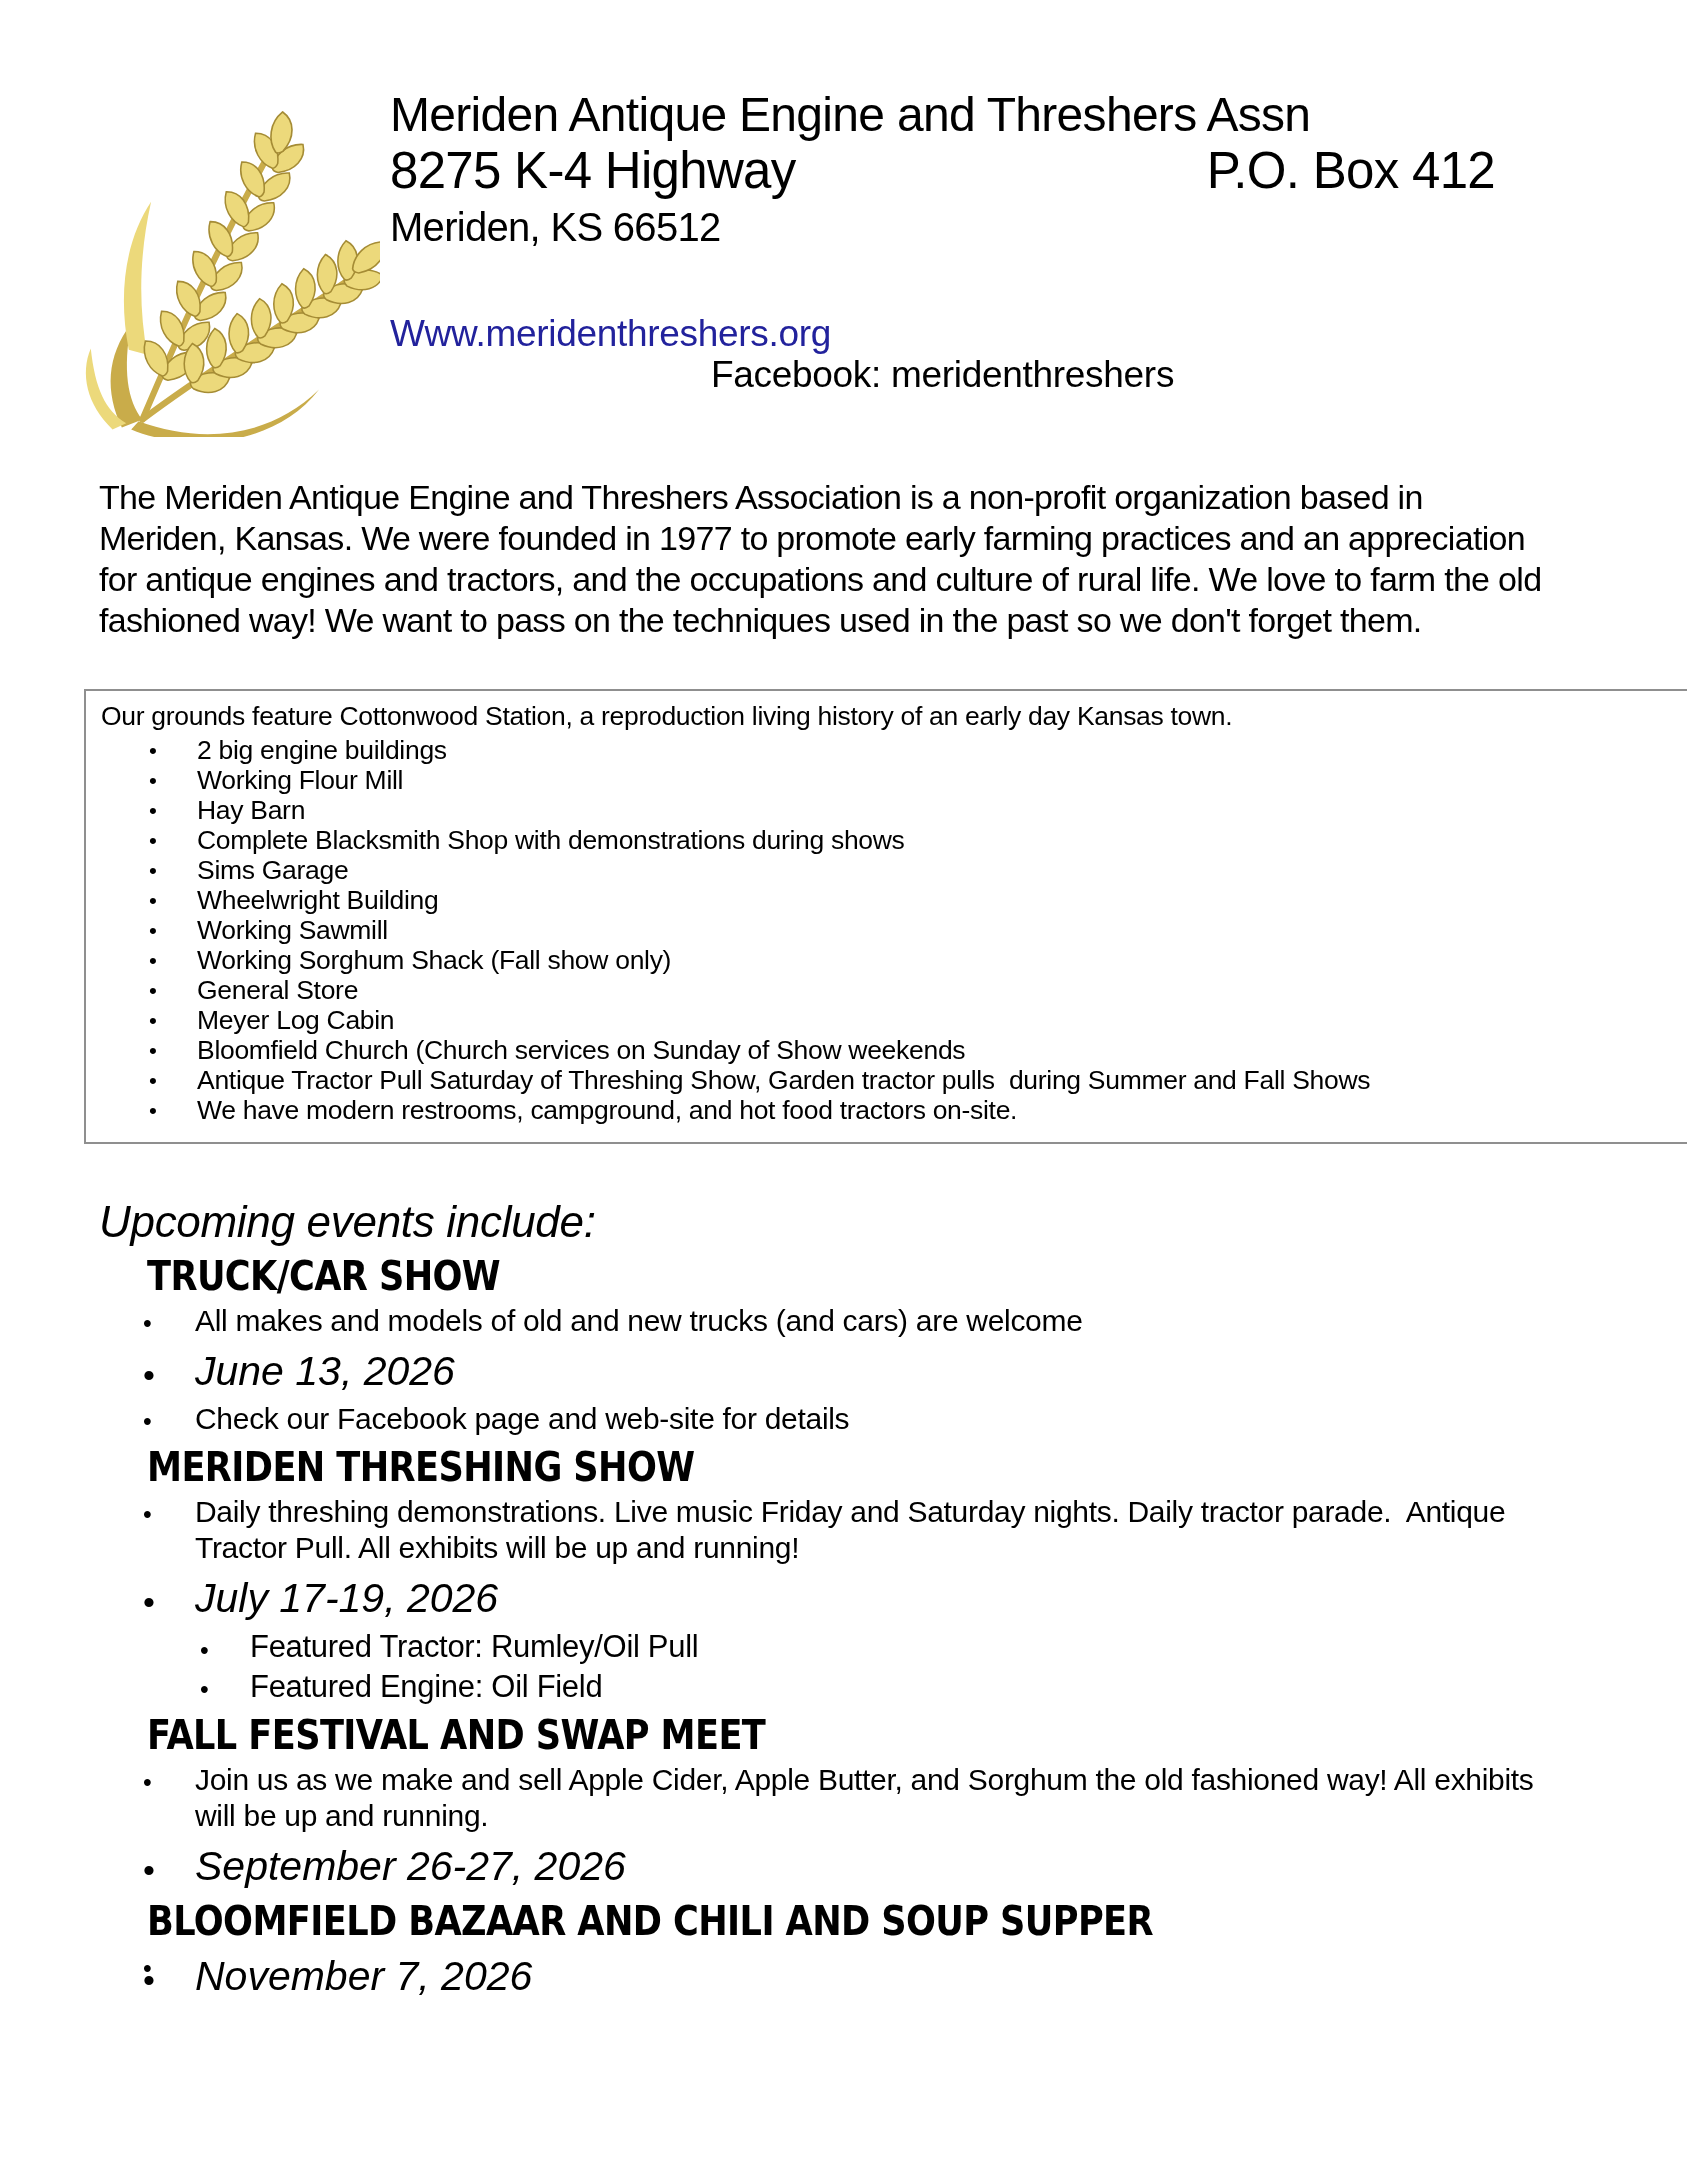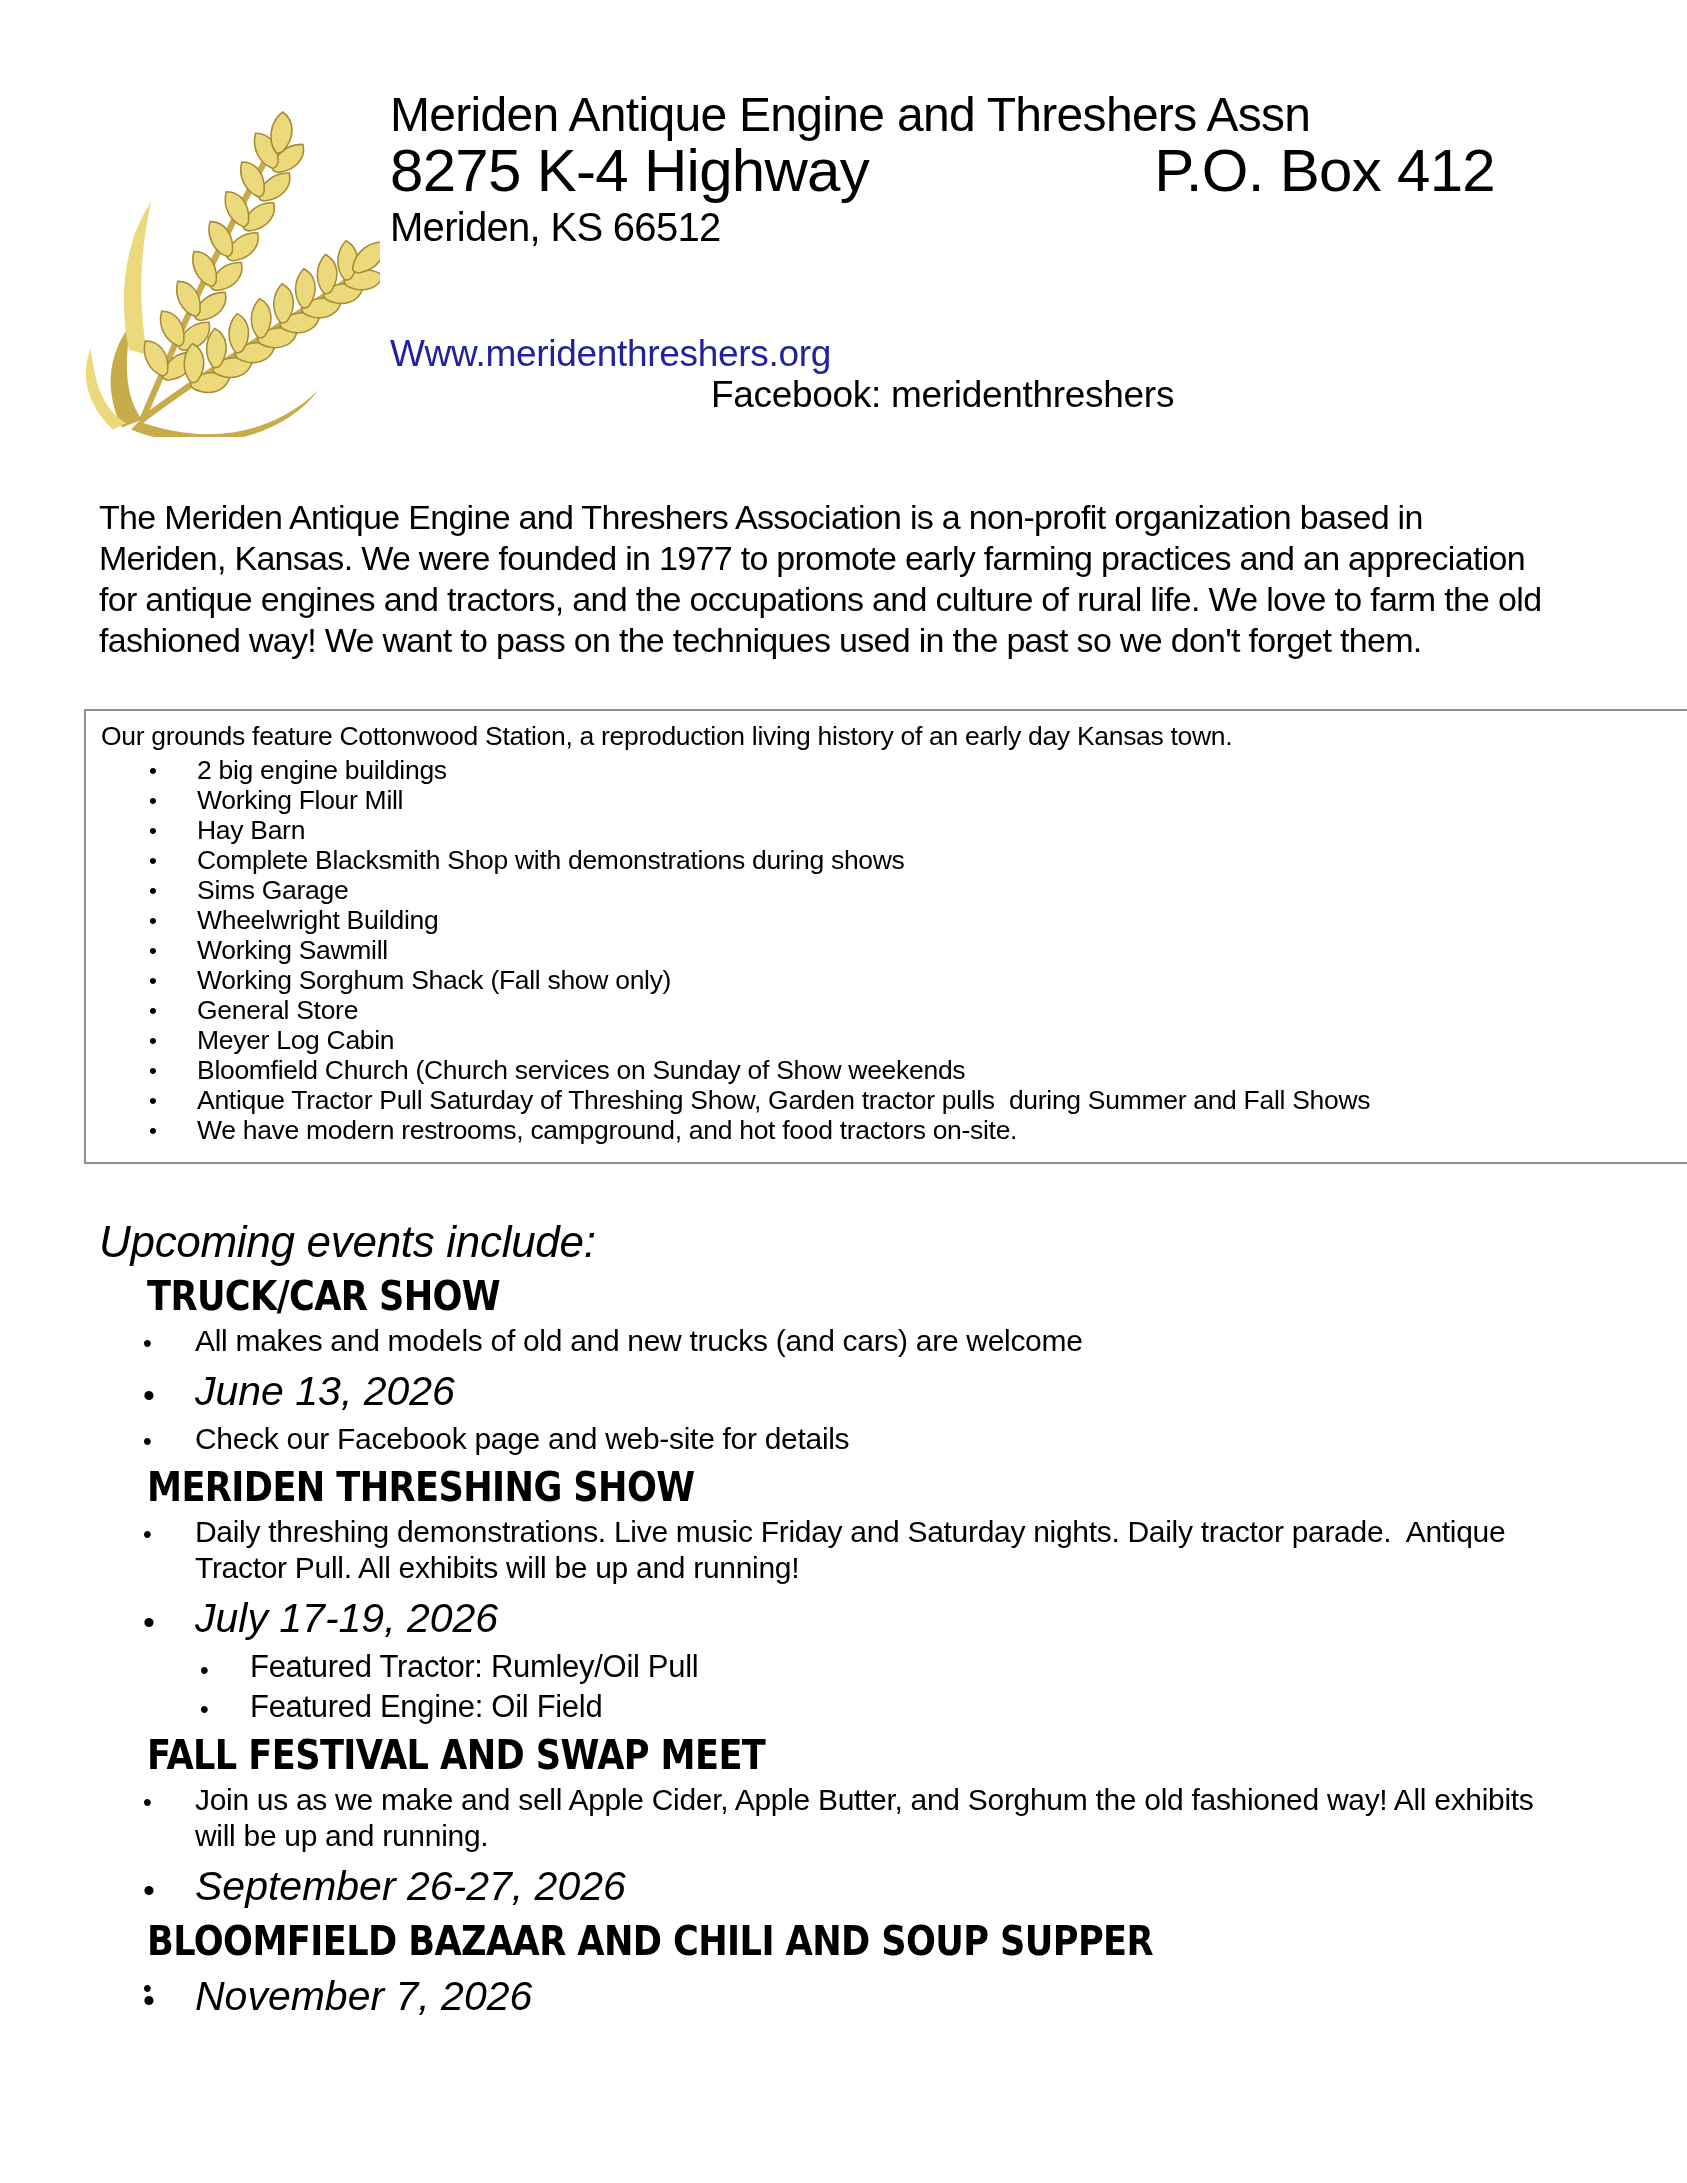--- a/index.html
+++ b/index.html
@@ -10,24 +10,24 @@
     color:var(--text,#000);
     font-family:"Liberation Sans",sans-serif;
     box-sizing:border-box;
     padding:87px 79px 0 99px;
     overflow:hidden;
   }
   
   .wheat{position:absolute;left:69px;top:76px;width:311px;height:361px;}
   .header-text{margin-left:291px;width:1105px;}
   .org-name{font-size:48px;line-height:56px;letter-spacing:-0.7px;white-space:pre;}
-  .addr-row{display:flex;justify-content:space-between;font-size:60px;line-height:56px;letter-spacing:-0.7px;}
+  .addr-row{display:flex;justify-content:space-between;font-size:51px;line-height:56px;letter-spacing:-0.7px;}
   .addr-row span{white-space:pre;}
   .city-line{font-size:40px;line-height:56px;letter-spacing:-0.7px;white-space:pre;}
-  .website{margin-top:78px;color:var(--link,#22229c);font-size:37px;line-height:41px;letter-spacing:-0.3px;white-space:pre;width:max-content;}
+  .website{margin-top:58px;color:var(--link,#22229c);font-size:37px;line-height:41px;letter-spacing:-0.3px;white-space:pre;width:max-content;}
   .facebook{font-size:37px;line-height:42px;letter-spacing:-0.3px;white-space:pre;text-align:center;}
   
   .intro{margin:81px 0 0 0;font-size:34px;line-height:41px;letter-spacing:-0.7px;white-space:pre;}
   
   .grounds-box{margin:48px 0 0 -14.6px;width:1651px;box-sizing:border-box;
     border:2px solid var(--box-border,#8f8f8f);padding:9.3px 12px 17px 14.6px;}
   .box-title{font-size:26.5px;line-height:33px;letter-spacing:-0.3px;white-space:pre;margin-bottom:1.3px;}
   
   .bullet{position:relative;padding-left:96px;white-space:pre;}
   .bullet .dot{position:absolute;left:44px;top:0;}

